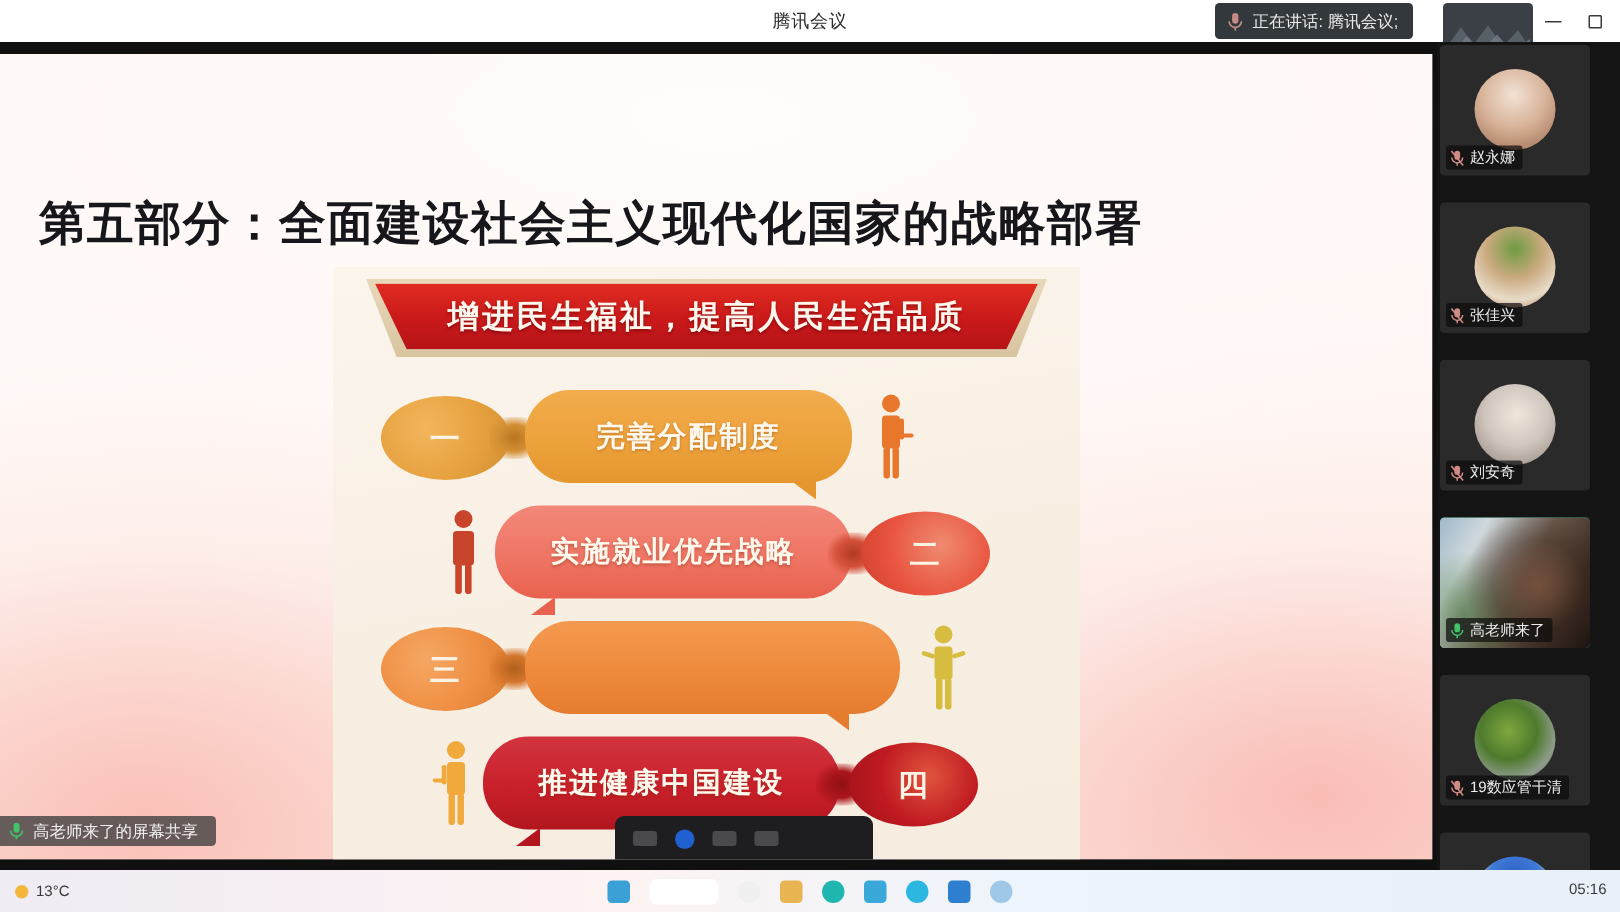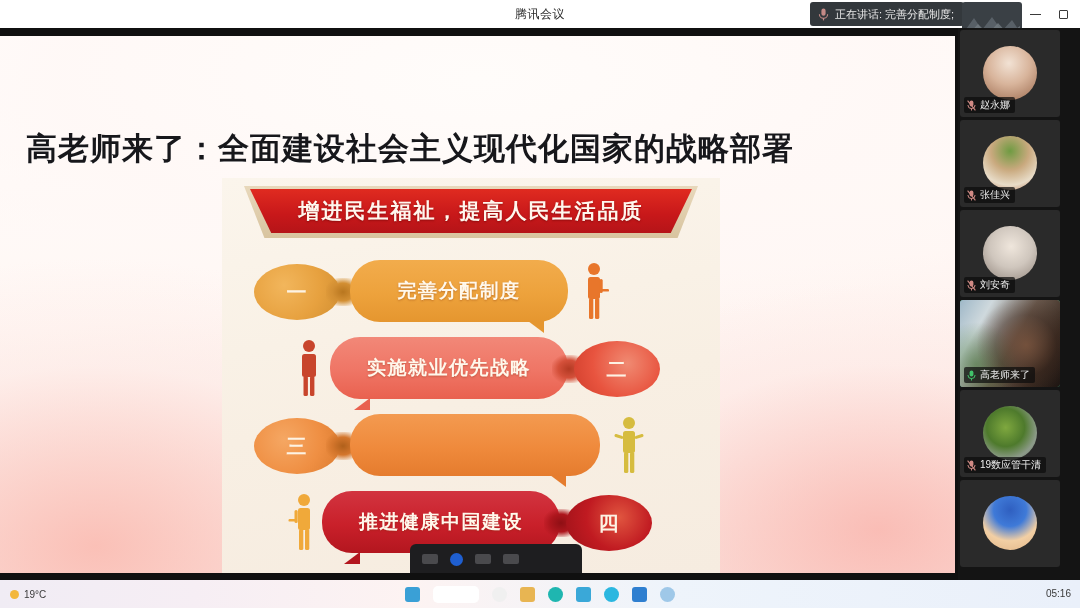--- a/index.html
+++ b/index.html
@@ -216,21 +216,21 @@
   
   #sidebar {
     position: absolute; left: 958px; top: 0;
     width: 122px; height: 552px;
     background: #141414;
     overflow: hidden;
   }
   .ptile {
     position: relative;
     width: 100px; height: 87px;
-    margin: 2px 2px 3px 2px;
+    margin: 2px 2px 18px 2px;
     background: #2a2a2a;
     border-radius: 3px;
     overflow: hidden;
   }
   .ptile.active { outline: 2px solid #3fa37a; outline-offset: -2px; }
   .ptile .avatar {
     position: absolute; left: 50%; top: 50%;
     transform: translate(-50%,-52%);
     width: 54px; height: 54px; border-radius: 50%;
     overflow: hidden;
@@ -283,21 +283,21 @@
     <div id="titlebar-title">腾讯会议</div>
 
     <div id="speaking-pill">
       <span class="mic">
         <svg viewBox="0 0 11 13" width="11" height="13" fill="currentColor">
           <rect x="3.4" y="0.6" width="4.2" height="7.2" rx="2.1"></rect>
           <path d="M1.4 6.2a4.1 4.1 0 0 0 8.2 0" fill="none" stroke="currentColor" stroke-width="1.1"></path>
           <rect x="4.9" y="10" width="1.2" height="2.4"></rect>
         </svg>
       </span>
-      <span>正在讲话: 完善分配制度;</span>
+      <span>正在讲话: 腾讯会议;</span>
     </div>
 
     <div id="speaking-wave">
       <svg viewBox="0 0 60 36" width="60" height="36">
         <path d="M2 30 L12 16 L20 28 L30 15 L40 29 L50 18 L58 30 L58 36 L2 36 Z" fill="#5c646a" opacity=".9"></path>
         <path d="M6 33 L16 22 L26 32 L36 21 L46 32 L58 24 L58 36 L6 36 Z" fill="#737c82" opacity=".8"></path>
       </svg>
     </div>
 
     <div class="wincontrols">
@@ -308,21 +308,21 @@
           <span class="sq"></span>
         </div>
     </div>
   </div>
 
   <div id="body">
 
     <div id="stage">
       <div id="slide">
 
-        <div id="slide-title">高老师来了：全面建设社会主义现代化国家的战略部署</div>
+        <div id="slide-title">第五部分：全面建设社会主义现代化国家的战略部署</div>
 
         <div id="infographic">
 
           <div id="banner-wrap">
             <div id="banner-outline"></div>
             <div id="banner">
               <span id="banner-text">增进民生福祉，提高人民生活品质</span>
             </div>
           </div>
 
@@ -417,20 +417,30 @@
 
         </div>
 
         <div id="share-toolbar">
           <span class="tb"></span>
           <span class="tb blue"></span>
           <span class="tb"></span>
           <span class="tb"></span>
         </div>
 
+        <div id="share-banner">
+          <span class="micg">
+            <svg viewBox="0 0 10 12" width="10" height="12" fill="currentColor">
+              <rect x="3" y="0.5" width="4" height="6.6" rx="2"></rect>
+              <path d="M1 5.6a4 4 0 0 0 8 0" fill="none" stroke="currentColor" stroke-width="1.1"></path>
+              <rect x="4.4" y="9.2" width="1.2" height="2.3"></rect>
+            </svg>
+          </span>
+          <span>高老师来了的屏幕共享</span>
+        </div>
 
       </div>
     </div>
 
     <div id="sidebar">
 
       <div class="ptile">
         <div class="avatar" style="background:radial-gradient(circle at 48% 32%, #f2e2d4 0%, #d8b49b 46%, #9b6a4e 100%);"></div>
         <div class="nametag">
           <span class="micon muted">
@@ -509,21 +519,21 @@
       <div class="ptile">
         <div class="avatar" style="background:radial-gradient(circle at 50% 26%, #2f5fc0 0%, #3f7ad8 34%, #f2cfa4 64%, #e0b486 100%);"></div>
       </div>
 
     </div>
   </div>
 
   <div id="taskbar">
     <div id="tb-weather">
       <span class="sun"></span>
-      <span>19°C</span>
+      <span>13°C</span>
     </div>
     <div id="tb-icons">
       <span class="ti" style="background:#3aa0d6;"></span>
       <span class="ti" style="background:#ffffff; width:46px; height:17px; border-radius:5px;"></span>
       <span class="ti" style="background:#f0f0f0; border-radius:50%;"></span>
       <span class="ti" style="background:#e8b552;"></span>
       <span class="ti" style="background:#1fb6b0; border-radius:50%;"></span>
       <span class="ti" style="background:#3aa8d8;"></span>
       <span class="ti" style="background:#2bb7e0; border-radius:50%;"></span>
       <span class="ti" style="background:#2f7fd0;"></span>

